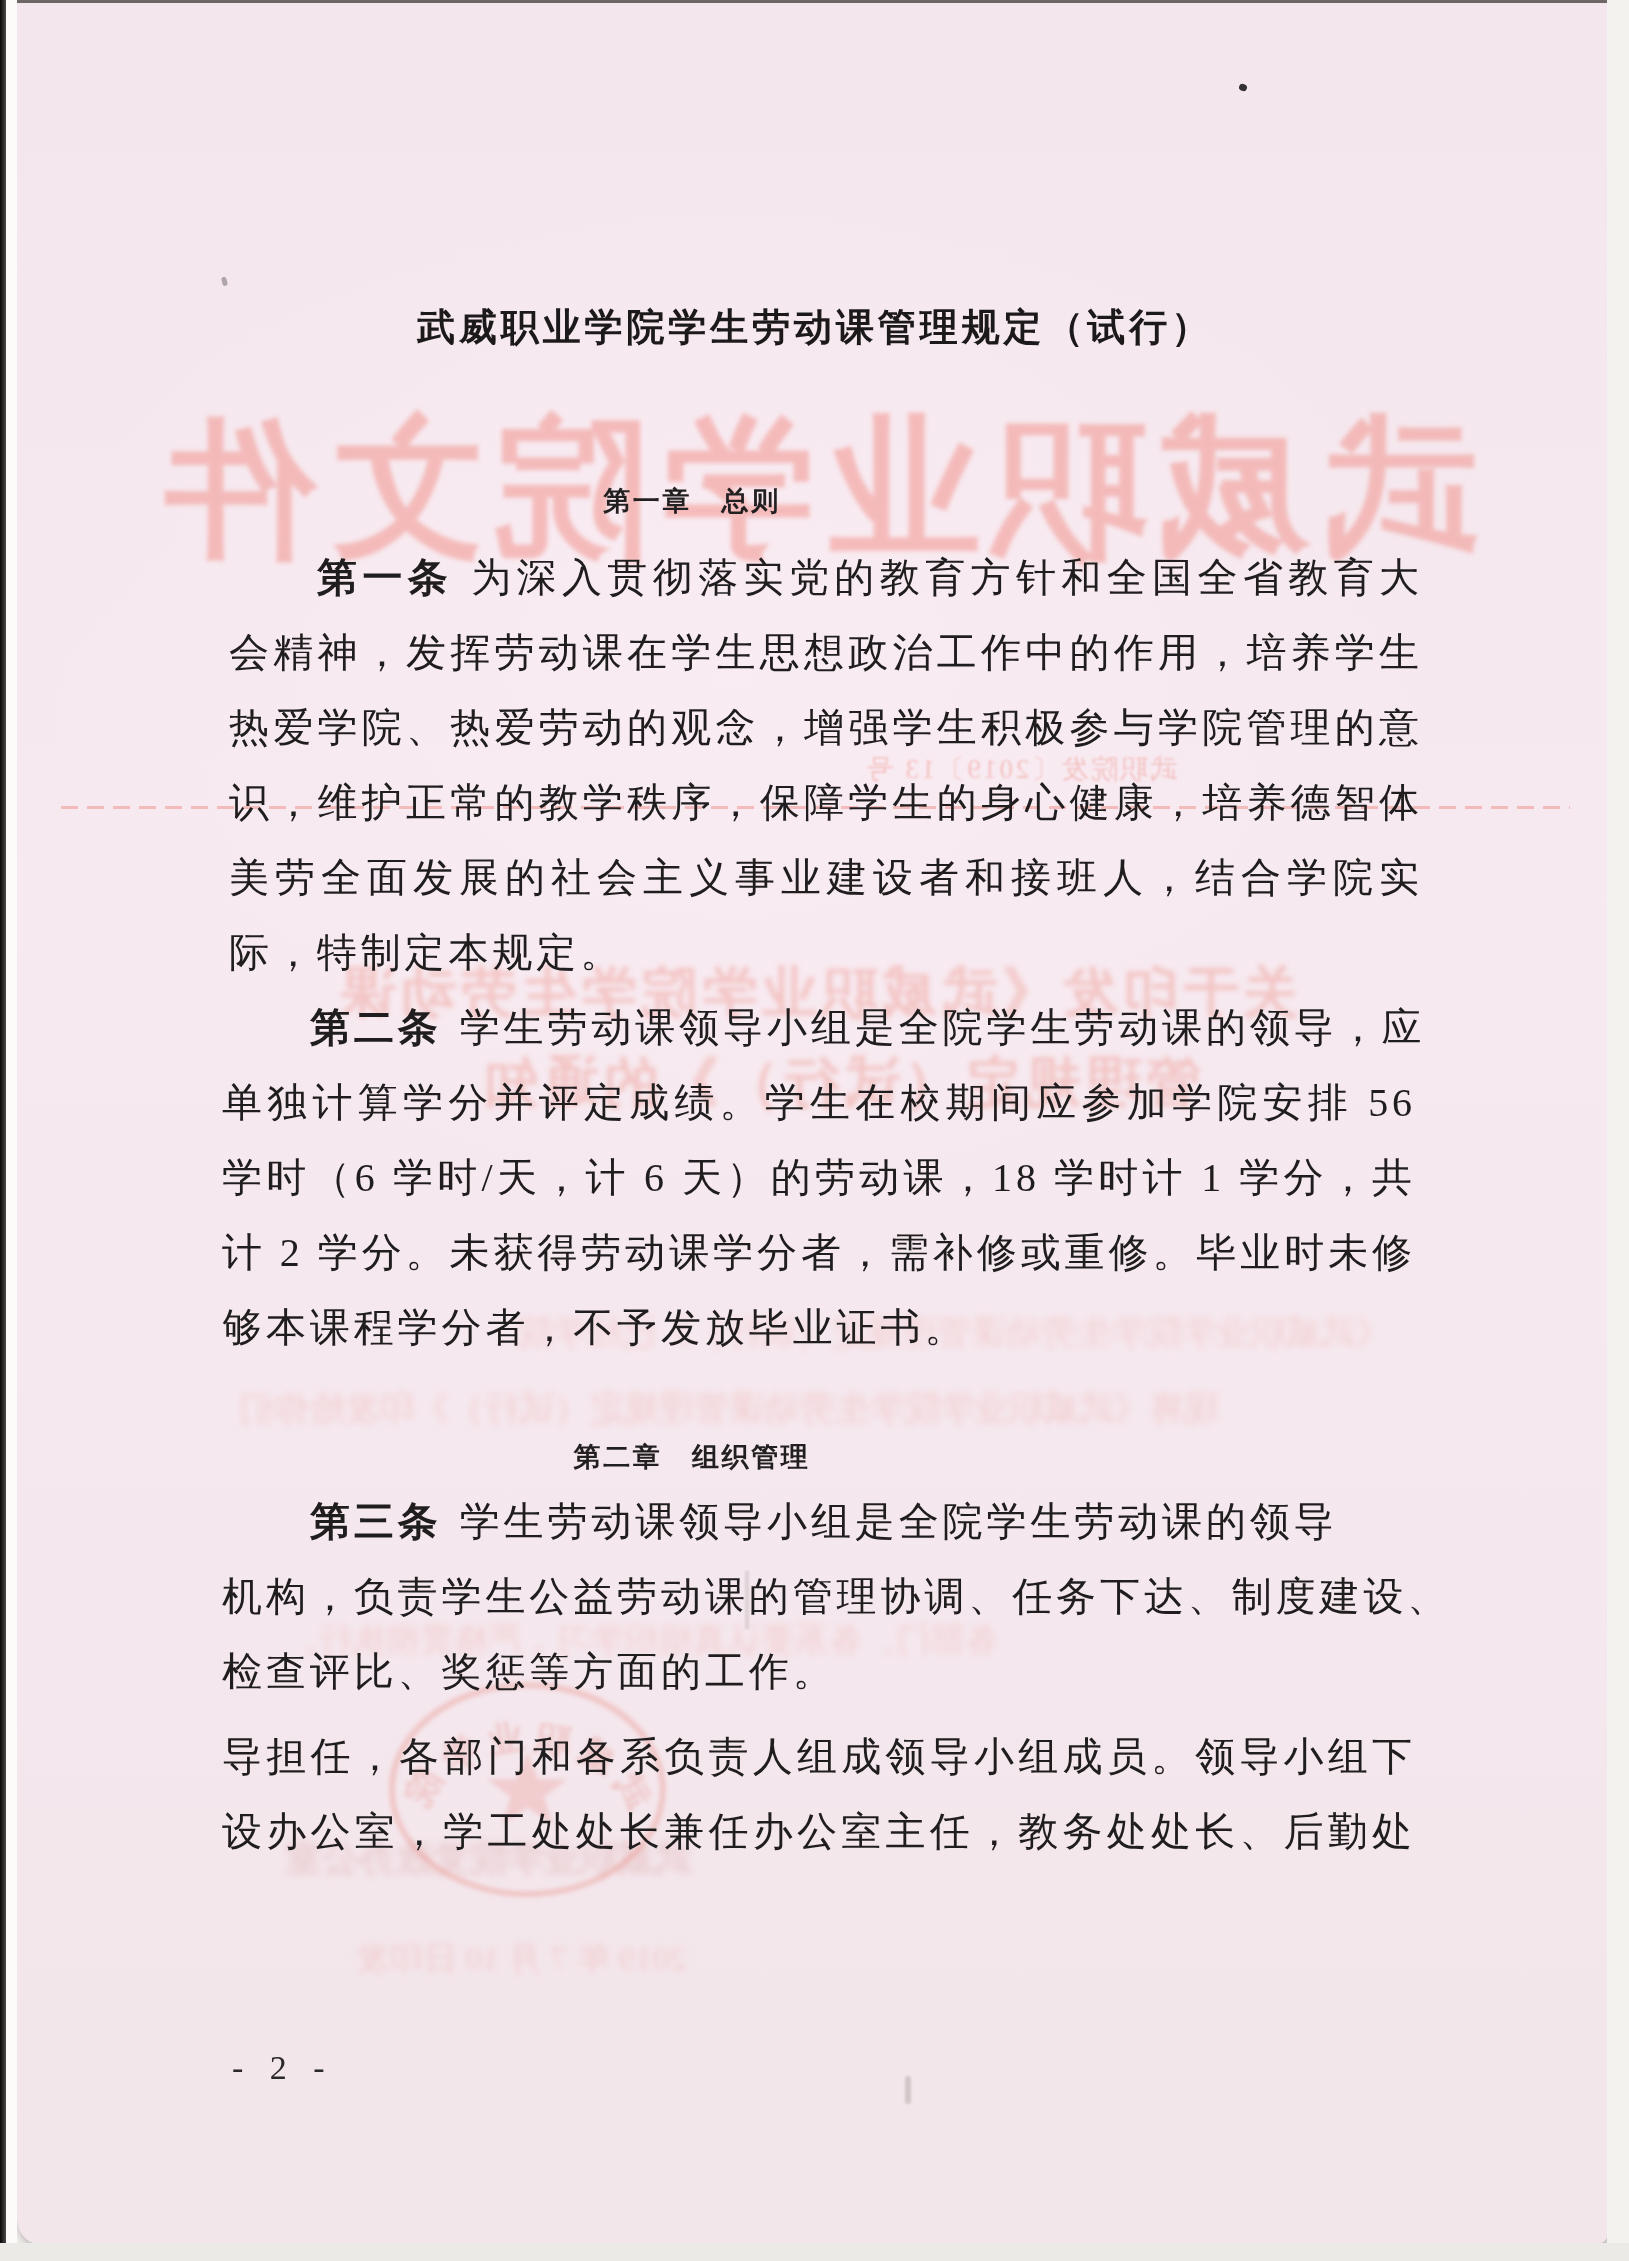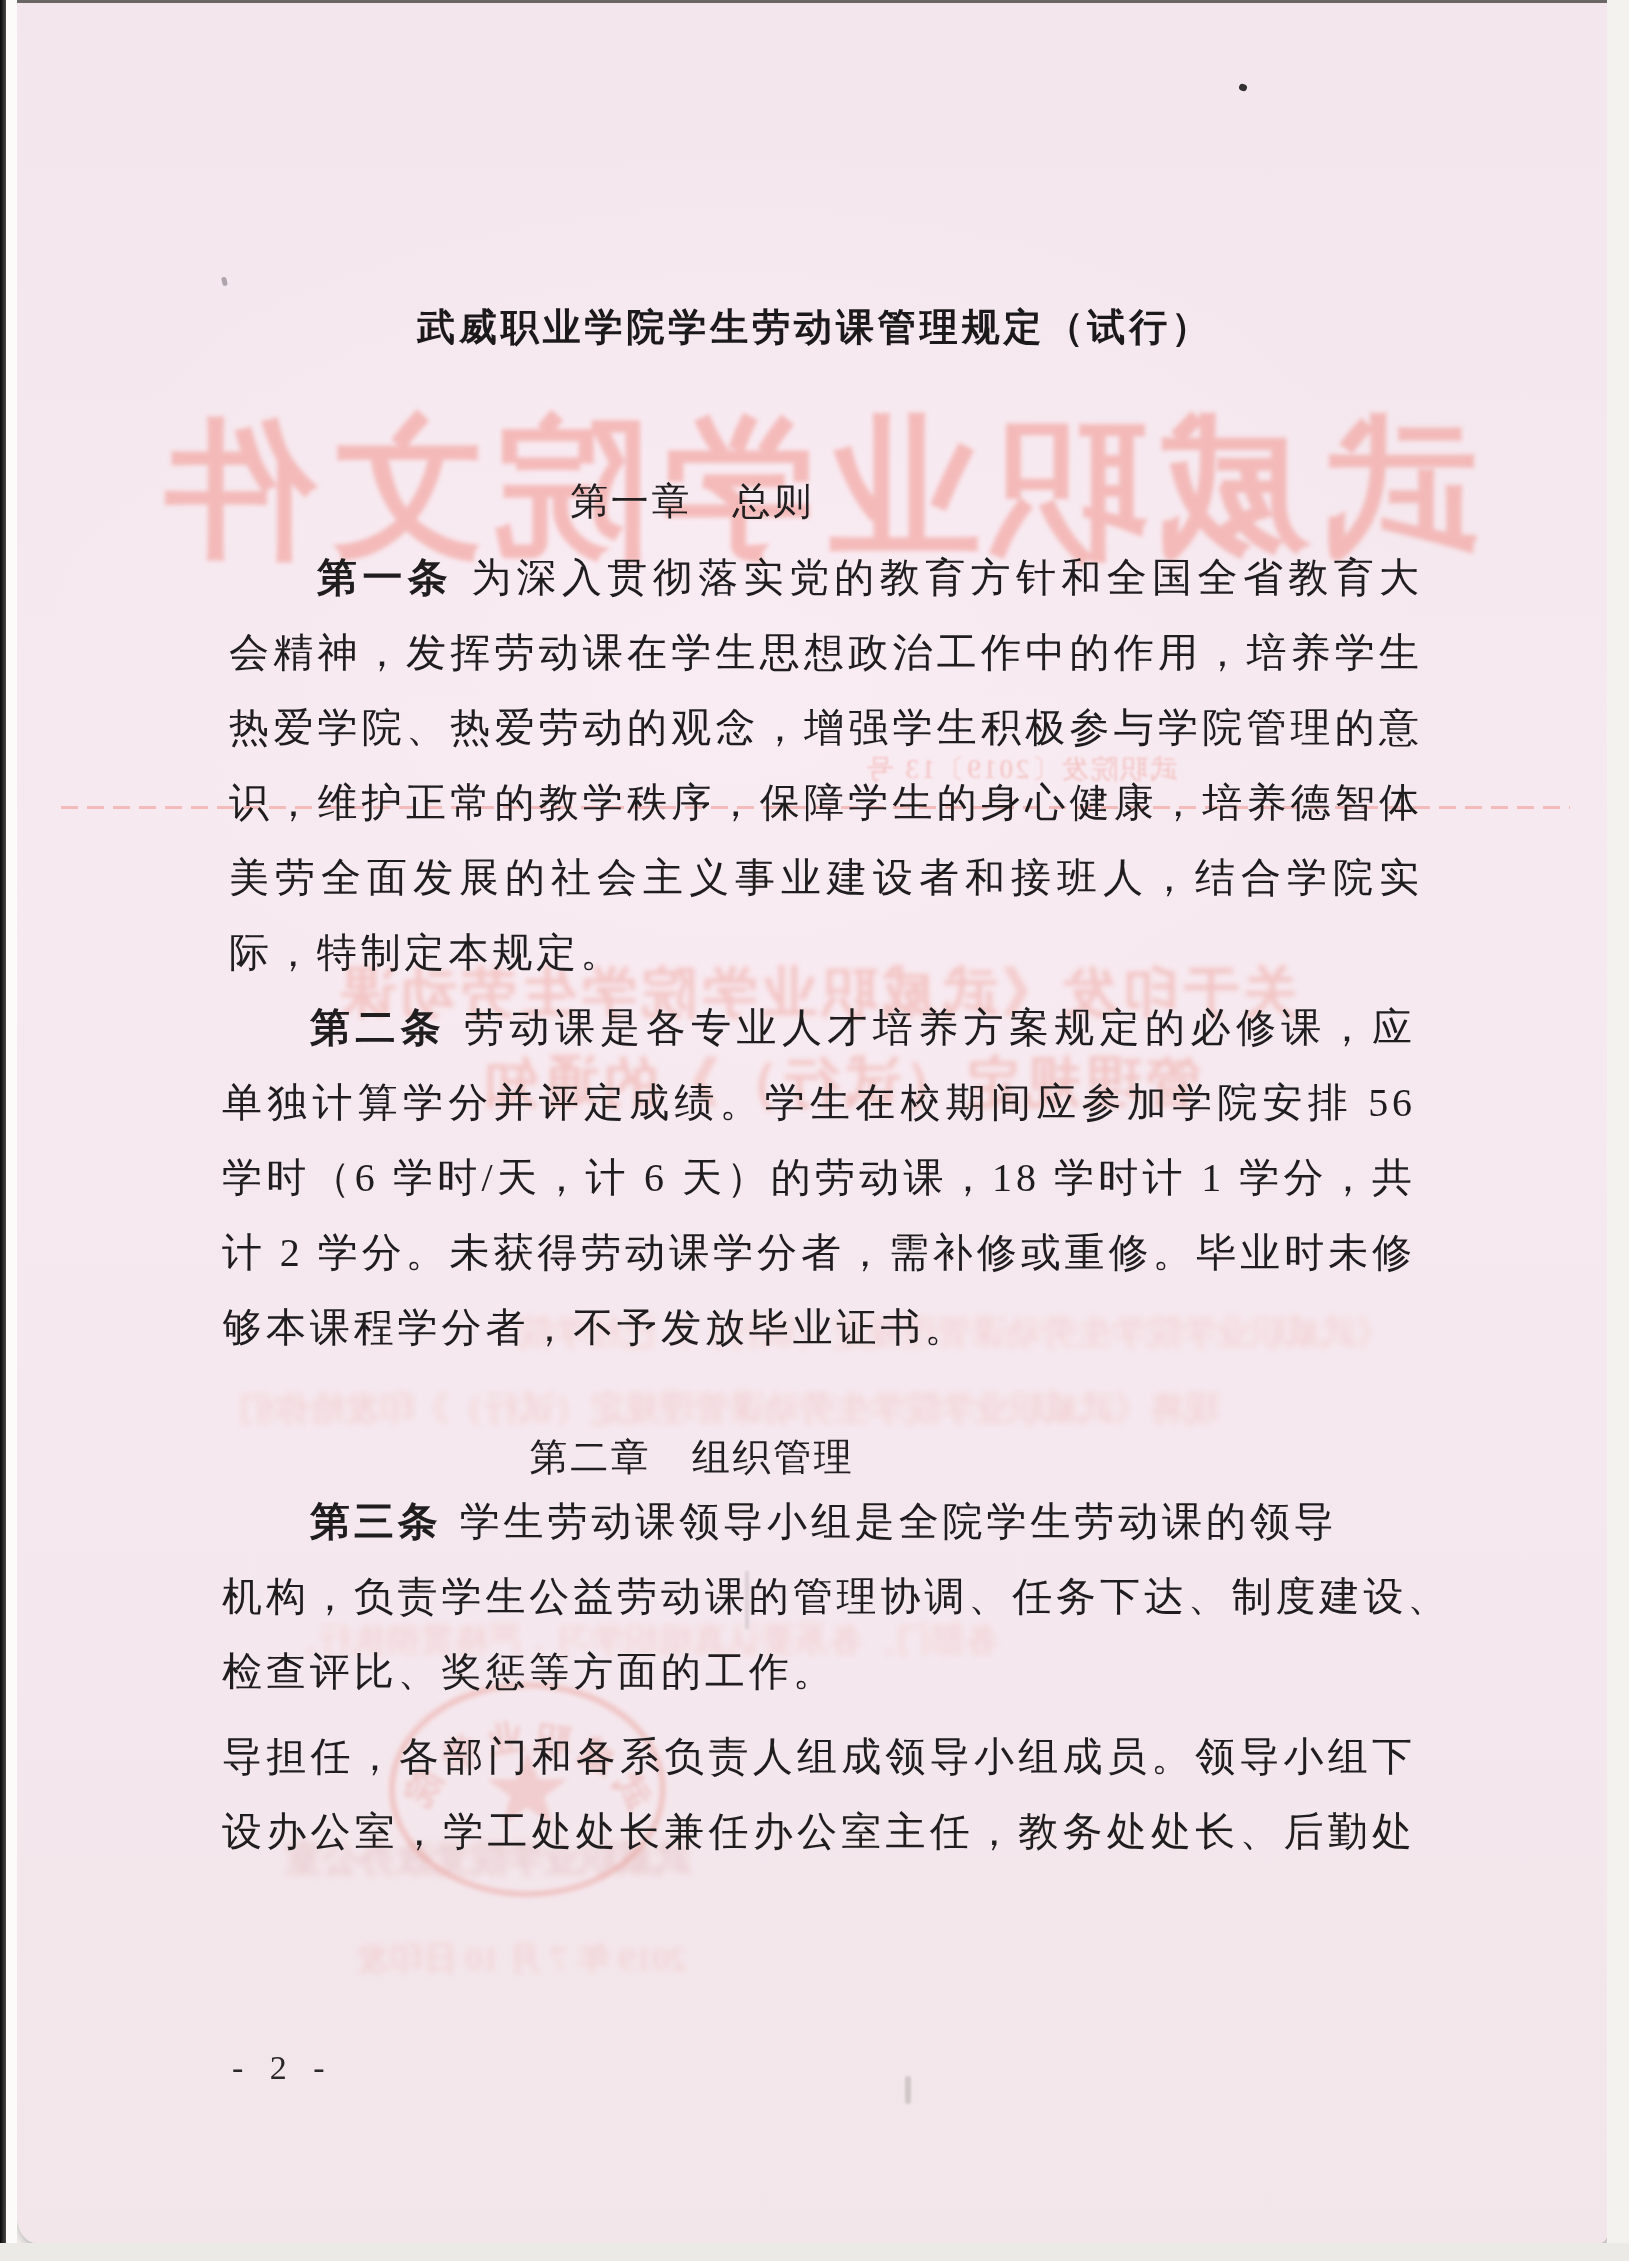--- a/index.html
+++ b/index.html
@@ -51,21 +51,21 @@
   .seal{position:absolute;left:377px;top:1676px;z-index:2;pointer-events:none;opacity:.62;}
 
   
   .doc-title{
     position:absolute;left:0;top:289px;width:1630px;z-index:3;
     text-align:center;font-size:38px;font-weight:bold;letter-spacing:3.9px;line-height:77px;
     color:#1c191b;
   }
   .chapter{
     position:absolute;left:0;width:1384px;z-index:3;
-    text-align:center;font-size:38px;font-weight:normal;letter-spacing:2.6px;line-height:49px;
+    text-align:center;font-size:27px;font-weight:bold;letter-spacing:2.6px;line-height:49px;
     color:#221f20;
   }
   .ch1{top:477px;}
   .ch2{top:1433px;}
   .para{position:absolute;left:222px;width:1194px;z-index:3;}
   .p1{top:540px;margin-left:7px;}.p2{top:990px;}.p3{top:1484px;}.p4{top:1719px;}
   .line{
     height:75px;line-height:75px;
     font-size:40px;letter-spacing:3.9px;
     color:#1f1d1e;
@@ -132,21 +132,21 @@
   <div class="para p1">
     <div class="line first"><span class="term">第一条</span><span>为深入贯彻落实党的教育方针和全国全省教育大</span></div>
     <div class="line">会精神，发挥劳动课在学生思想政治工作中的作用，培养学生</div>
     <div class="line">热爱学院、热爱劳动的观念，增强学生积极参与学院管理的意</div>
     <div class="line">识，维护正常的教学秩序，保障学生的身心健康，培养德智体</div>
     <div class="line">美劳全面发展的社会主义事业建设者和接班人，结合学院实</div>
     <div class="line short">际，特制定本规定。</div>
   </div>
 
   <div class="para p2">
-    <div class="line first"><span class="term">第二条</span><span>劳动课是各专业人才培养方案规定的必修课，应</span></div>
+    <div class="line first"><span class="term">第二条</span><span>学生劳动课领导小组是全院学生劳动课的领导，应</span></div>
     <div class="line">单独计算学分并评定成绩。学生在校期间应参加学院安排 56</div>
     <div class="line">学时（6 学时/天，计 6 天）的劳动课，18 学时计 1 学分，共</div>
     <div class="line">计 2 学分。未获得劳动课学分者，需补修或重修。毕业时未修</div>
     <div class="line short">够本课程学分者，不予发放毕业证书。</div>
   </div>
 
   <div class="chapter ch2">第二章　组织管理</div>
 
   <div class="para p3">
     <div class="line first short"><span class="term">第三条</span><span>学生劳动课领导小组是全院学生劳动课的领导</span></div>

